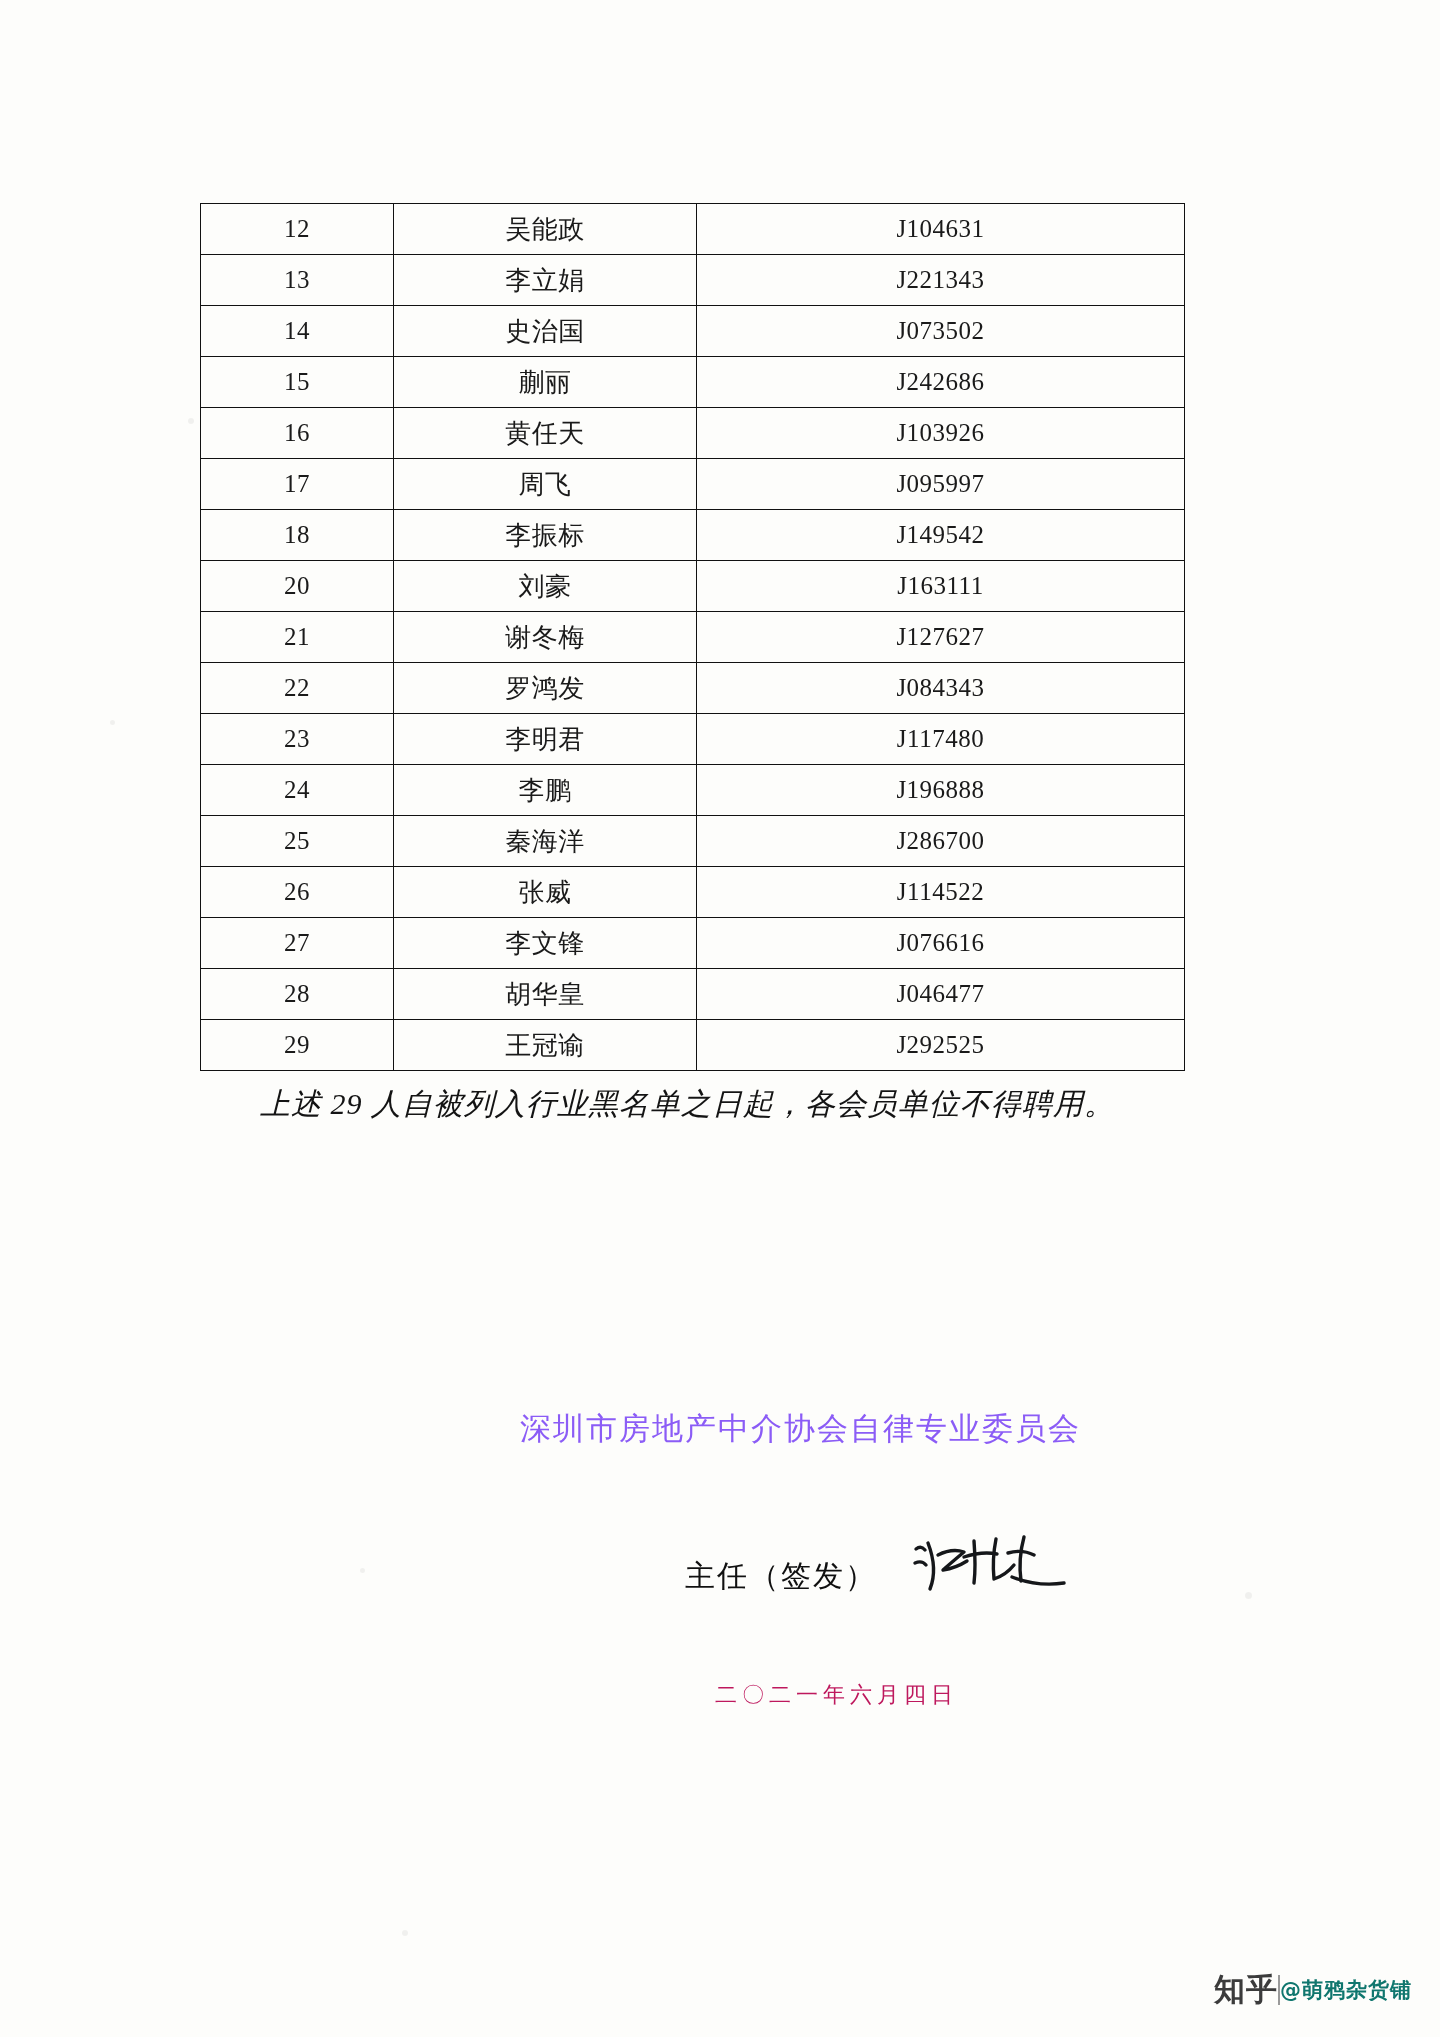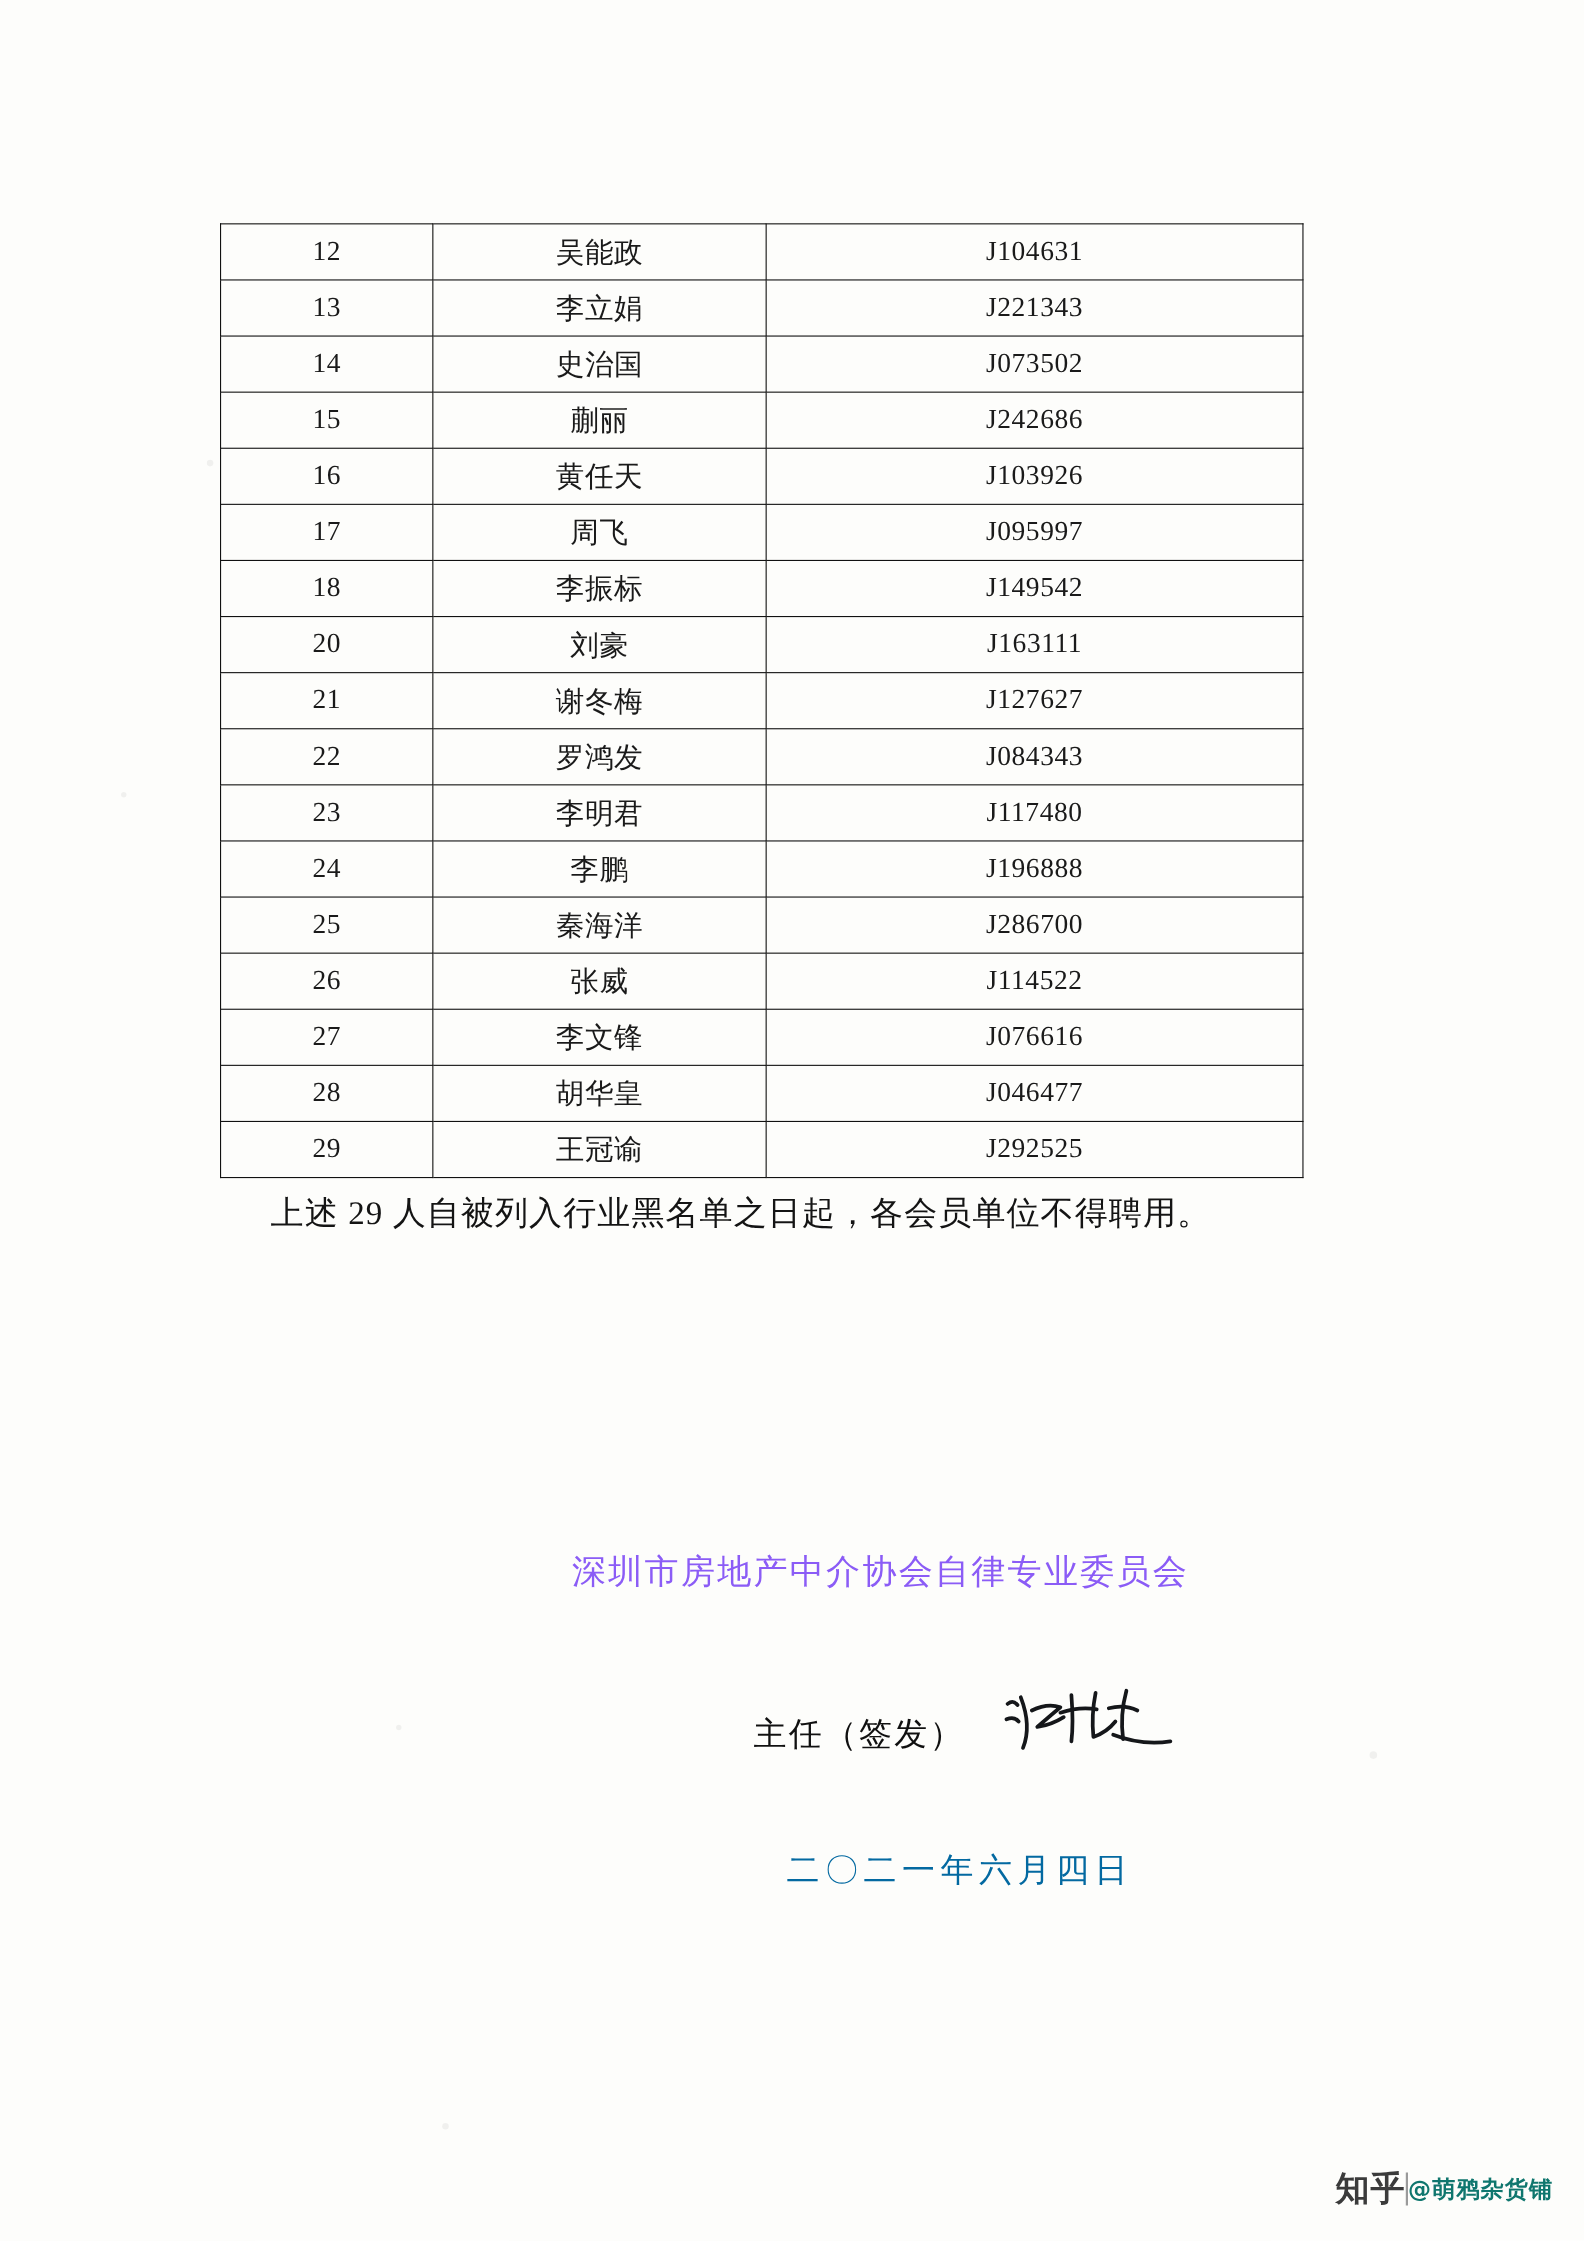--- a/index.html
+++ b/index.html
@@ -54,21 +54,21 @@
   tr.tall td { height: 58px; }
 
   
   .para {
     position: absolute;
     font-size: 30px;
     line-height: 64px;
     letter-spacing: 1px;
     color: #141414;
   }
-  #para-1 { left: 186px; top: 1072px; width: 1000px; text-indent: 60px; }
+  #para-1 { left: 200px; top: 1072px; width: 1000px; text-indent: 60px; font-style: italic; }
   #para-2 { left: 200px; top: 1205px; width: 1000px; text-indent: 60px; }
 
   #org-line {
     position: absolute;
     left: 520px;
     top: 1408px;
     font-size: 31px;
     letter-spacing: 2px;
     font-family: "DejaVu Sans", "Liberation Sans", sans-serif;
     font-weight: 400;
@@ -80,24 +80,24 @@
     top: 1556px;
     font-size: 30px;
     letter-spacing: 2px;
     font-family: "DejaVu Sans", "Liberation Sans", sans-serif;
     color: #101010;
   }
   #date-line {
     position: absolute;
     left: 715px;
     top: 1680px;
-    font-size: 30px;
+    font-size: 22px;
     letter-spacing: 5px;
     font-family: "DejaVu Sans", "Liberation Sans", sans-serif;
-    color: #0369a1;
+    color: #be185d;
   }
 
   
   #signature {
     position: absolute;
     left: 912px;
     top: 1533px;
     width: 160px;
     height: 70px;
   }

